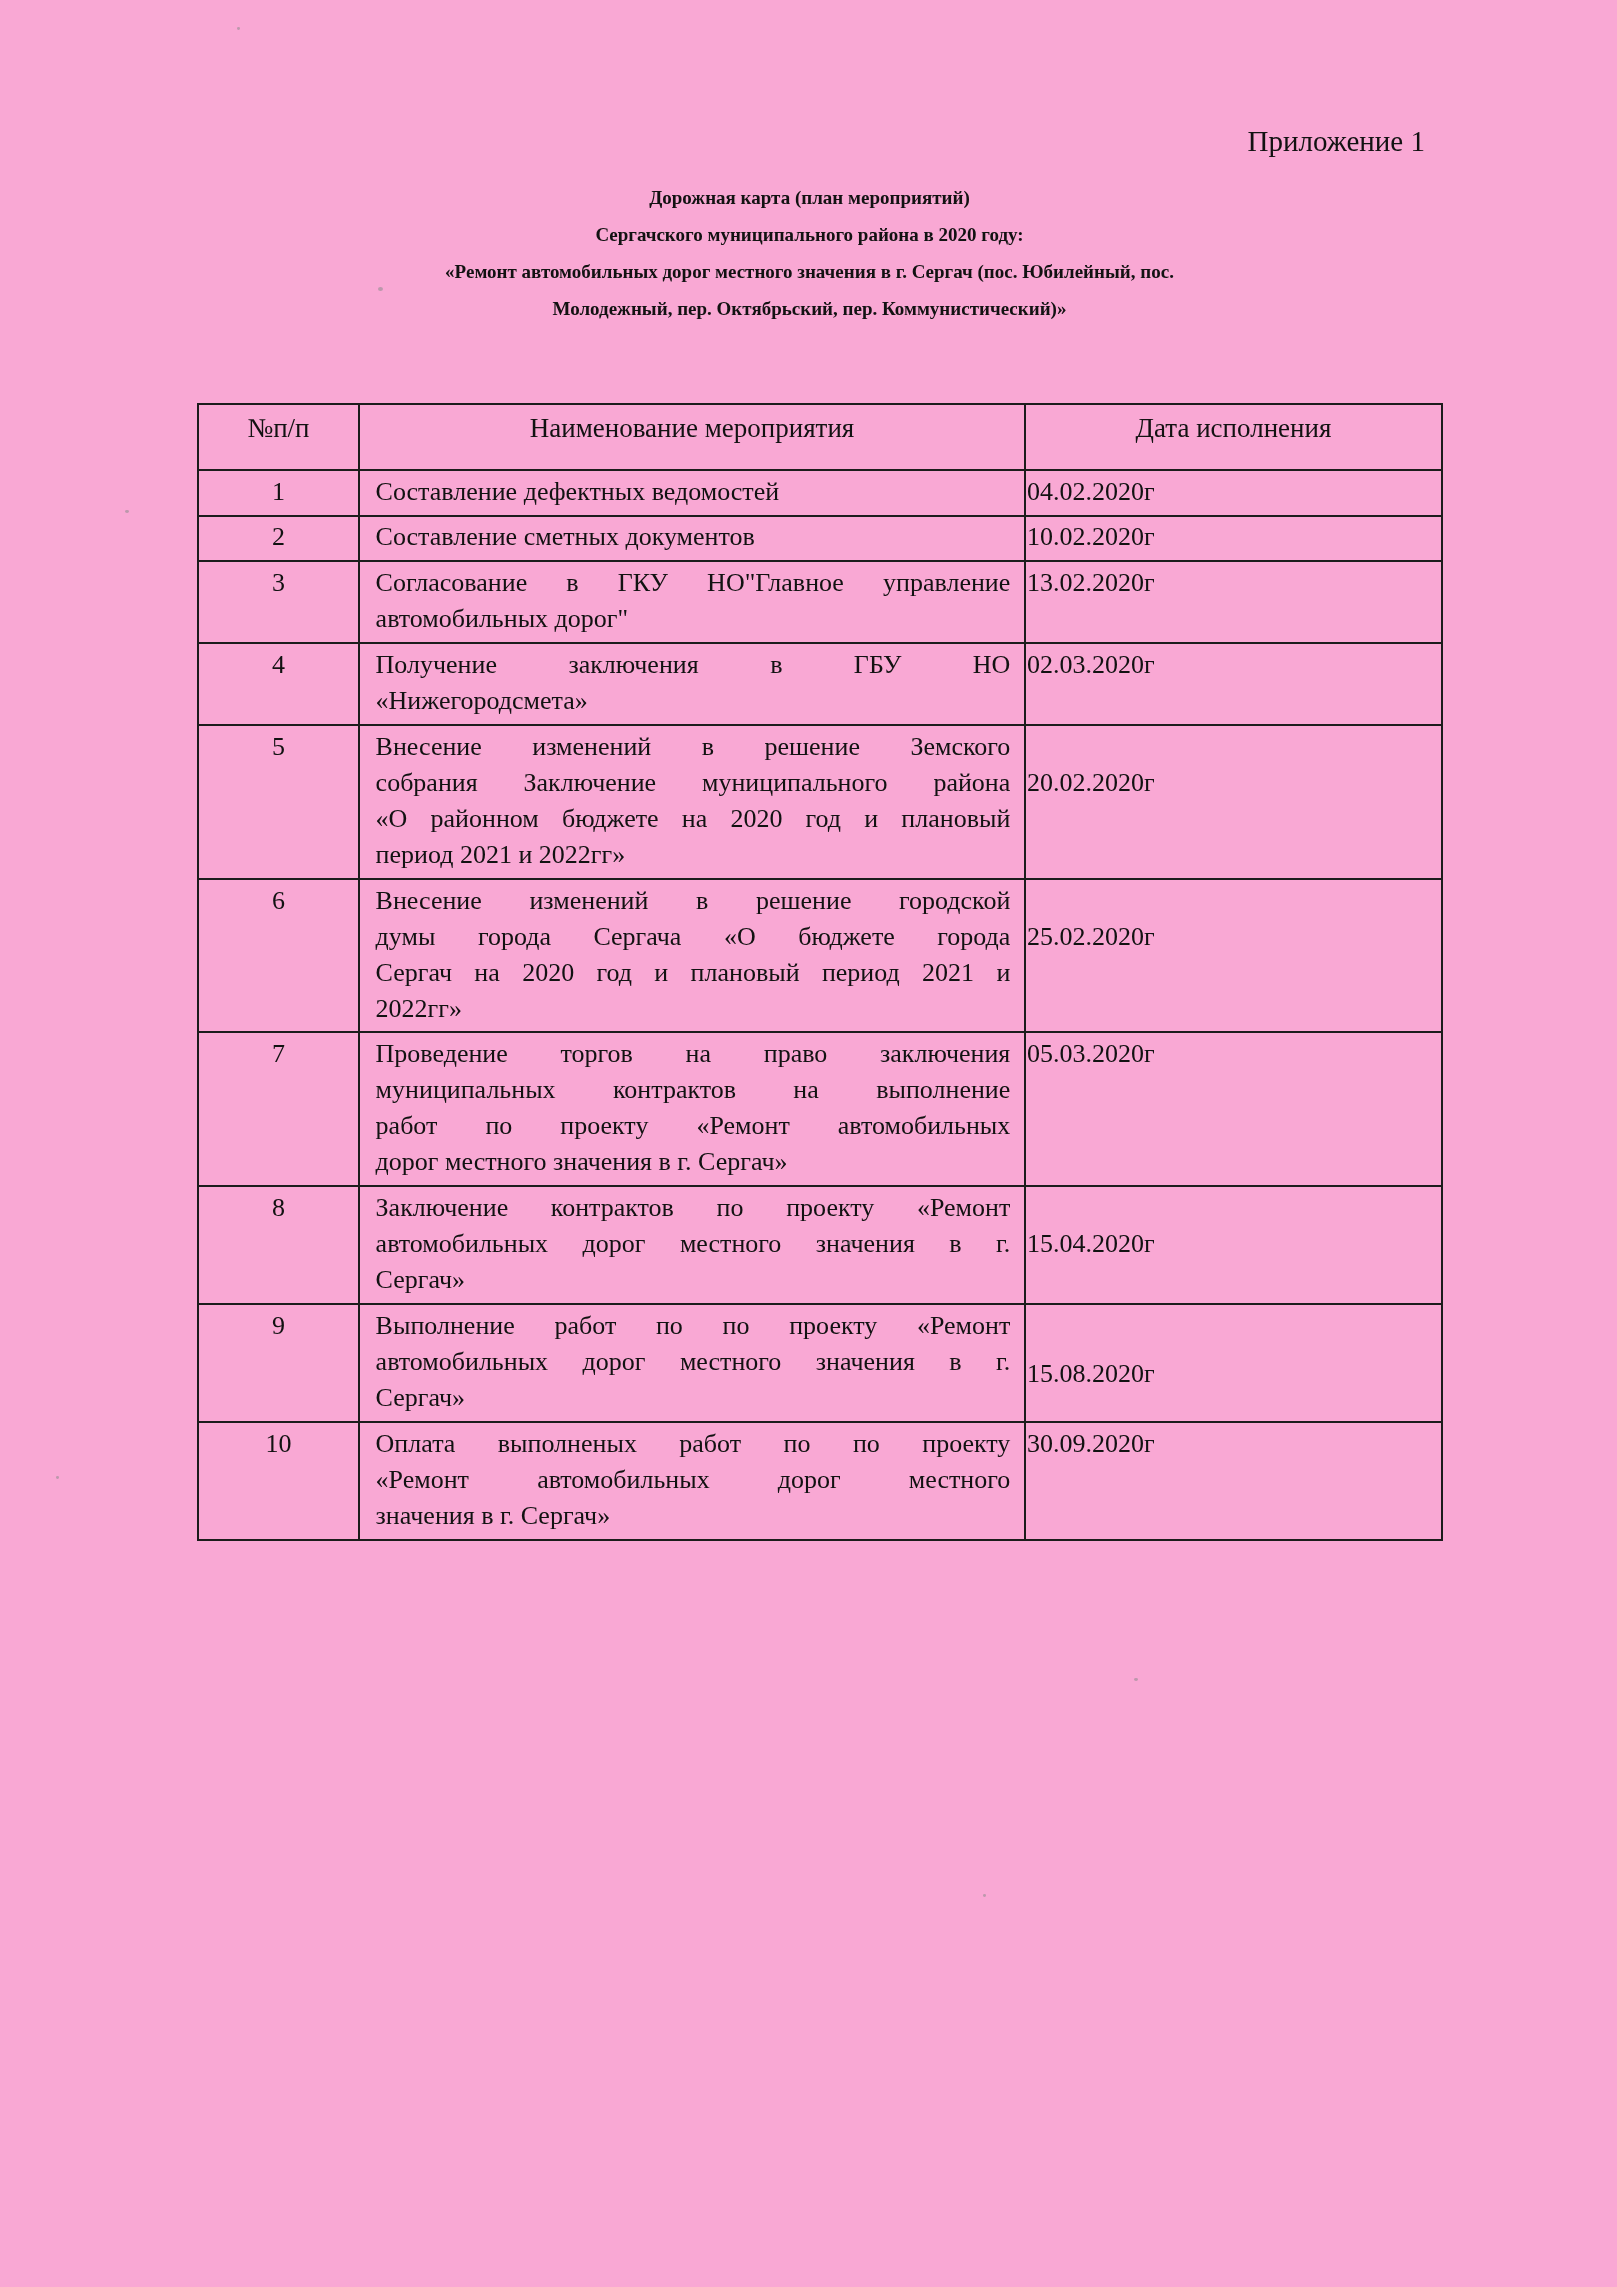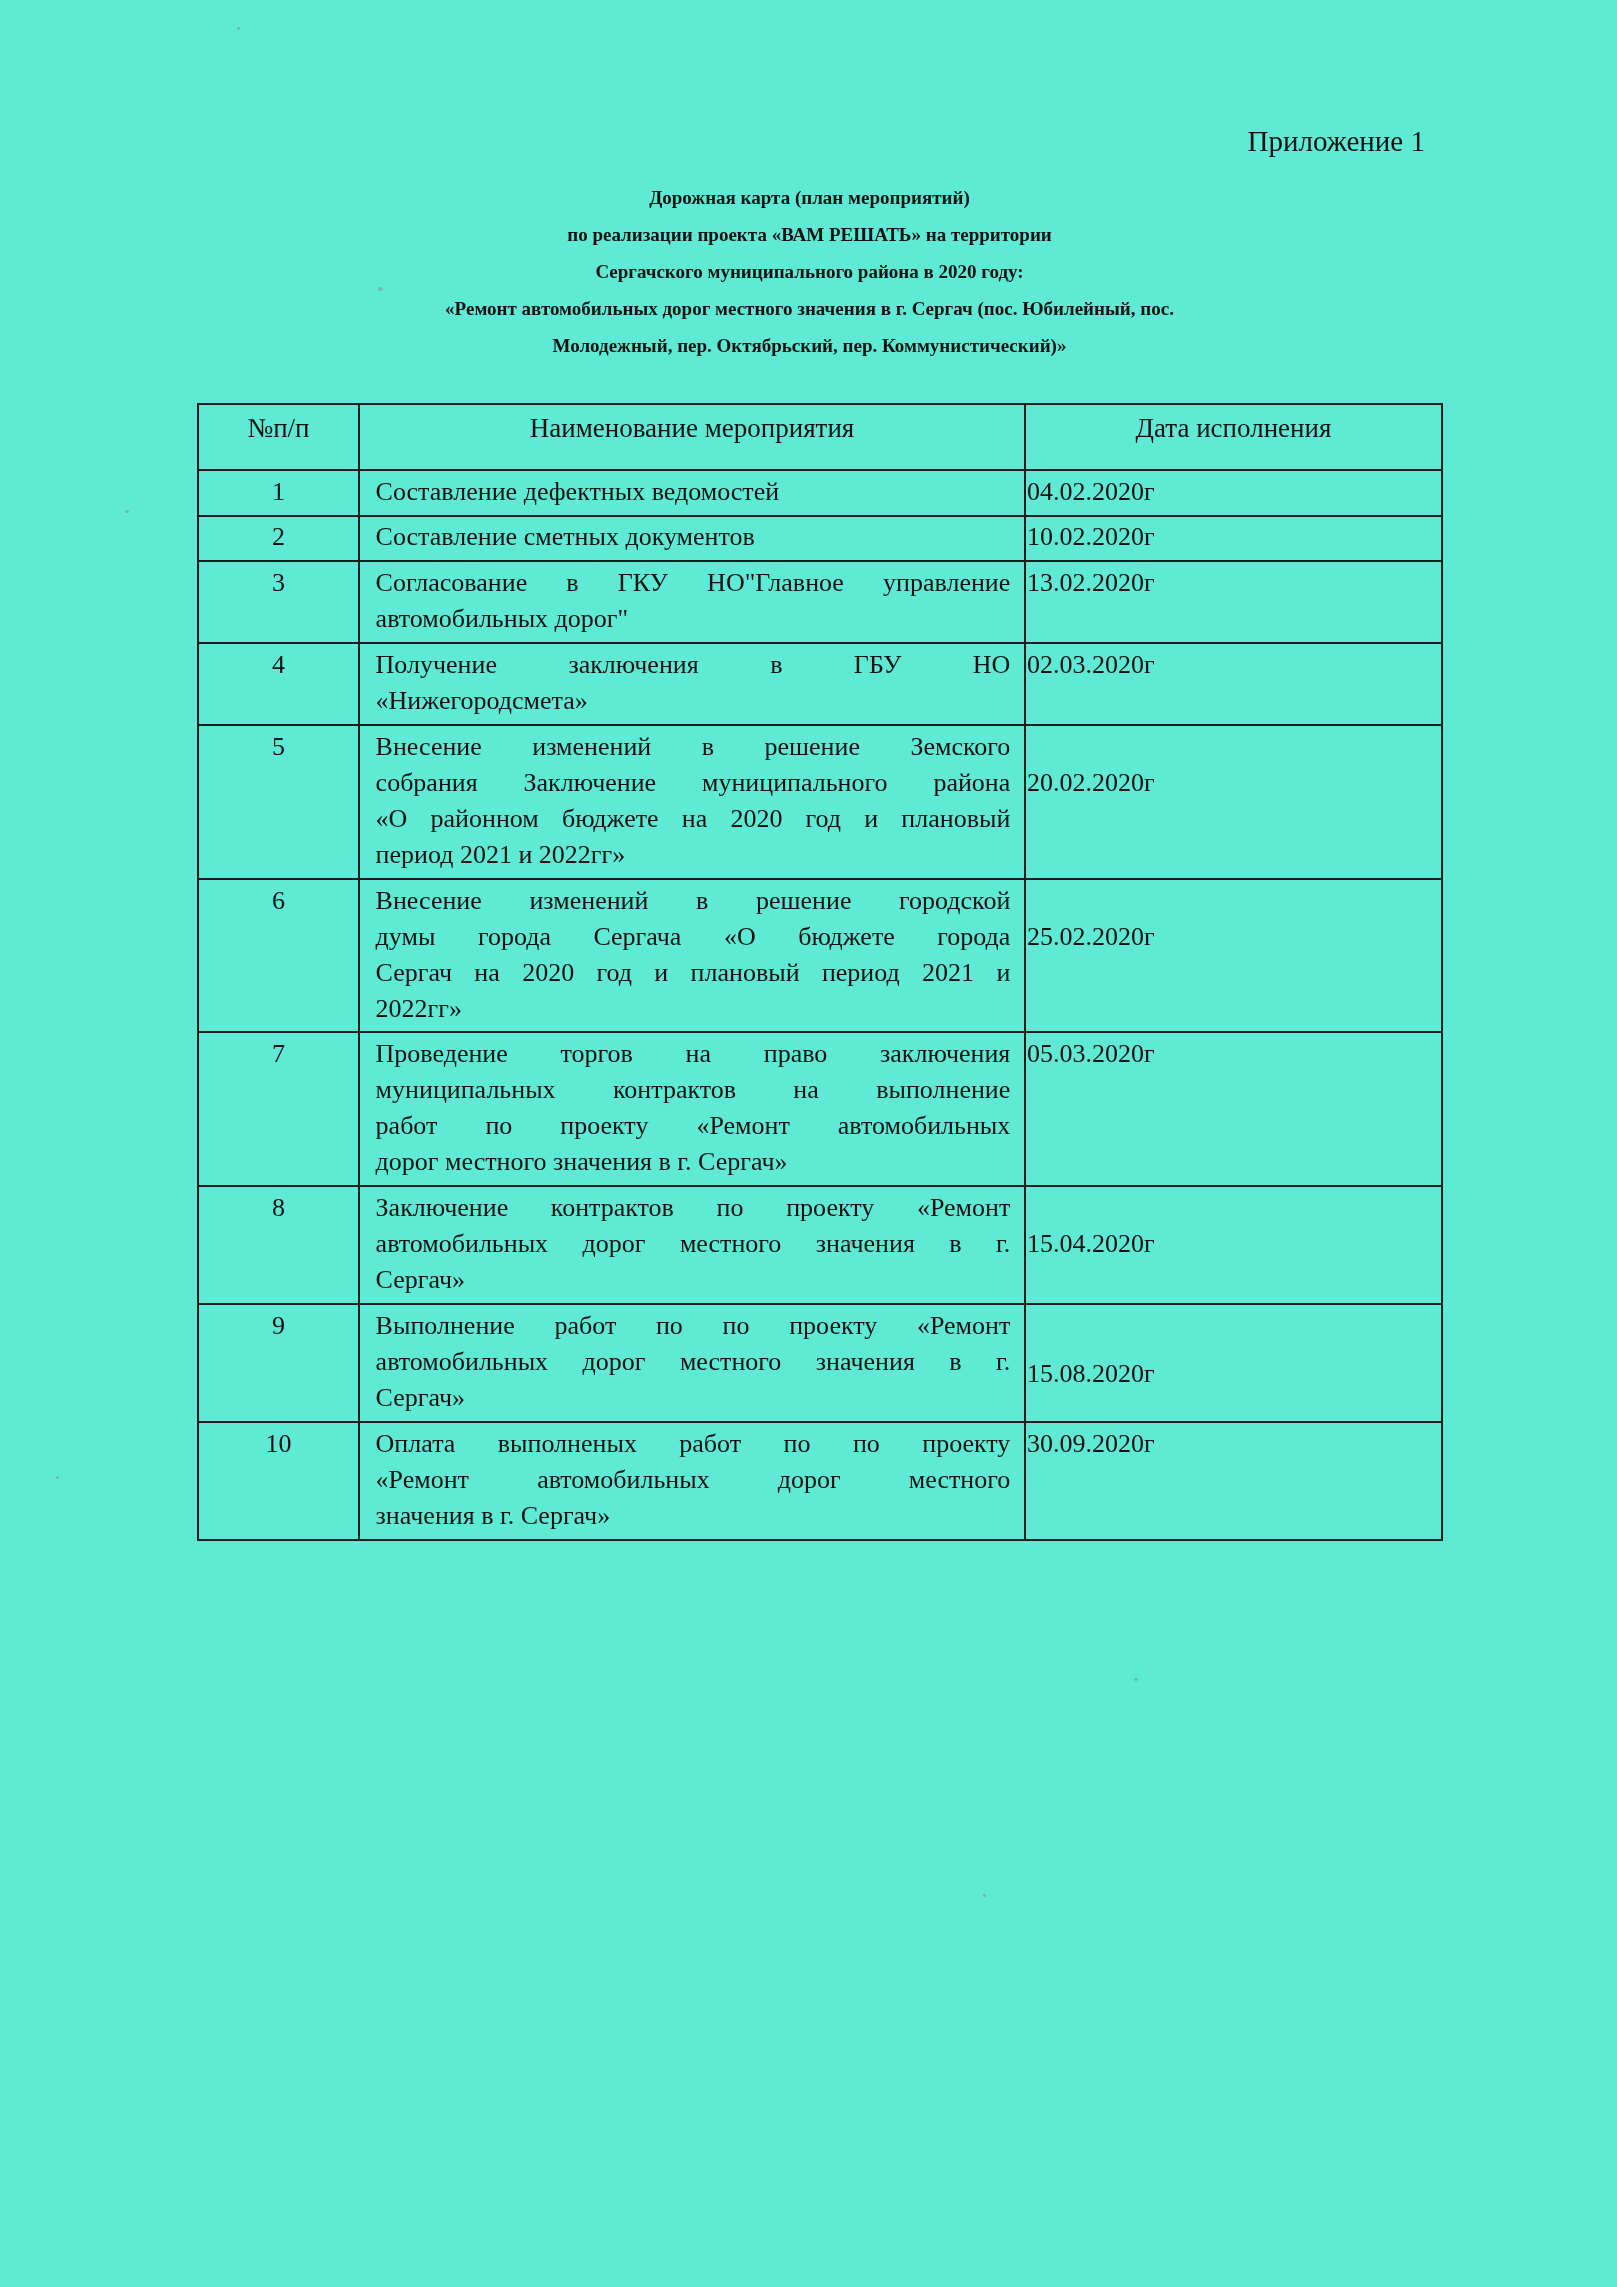--- a/index.html
+++ b/index.html
@@ -5,21 +5,21 @@
   html,body { margin:0; padding:0; }
   body {
     width:1618px; height:2288px;
     background:#ffffff;
     font-family:"Liberation Serif", serif;
     color:#121212;
   }
   .page {
     position:relative;
     width:1618px; height:2288px;
-    background:#5eead4;
+    background:#f9a8d4;
     overflow:hidden;
   }
   .annex {
     position:absolute;
     top:125px; right:193px;
     font-size:29px;
     line-height:33px;
   }
   .title-block {
     position:absolute;
@@ -78,21 +78,20 @@
 </style>
 </head>
 <body>
 
 <div class="page">
 
   <div class="annex">Приложение 1</div>
 
   <div class="title-block">
       <div>Дорожная карта (план мероприятий)</div>
-      <div>по реализации проекта «ВАМ РЕШАТЬ» на территории</div>
       <div>Сергачского муниципального района в 2020 году:</div>
       <div>«Ремонт автомобильных дорог местного значения в г. Сергач (пос. Юбилейный, пос.</div>
       <div>Молодежный, пер. Октябрьский, пер. Коммунистический)»</div>
     </div>
 
   <table class="roadmap">
     <colgroup>
       <col class="c-num">
         <col class="c-act">
         <col class="c-date">

